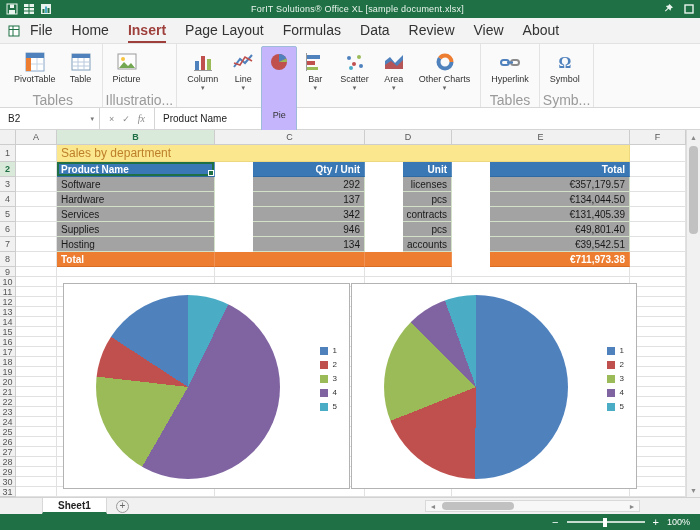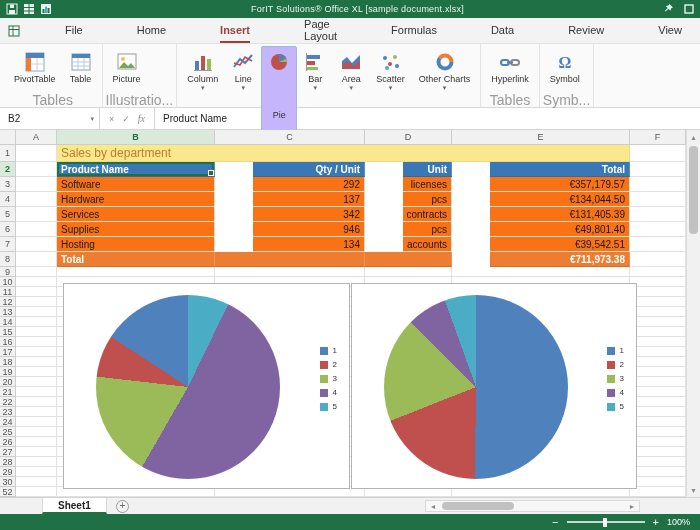--- a/index.html
+++ b/index.html
@@ -11,21 +11,21 @@
   .titlebar { height:18px; background:#1f7044; display:flex; align-items:center; padding:0 6px; color:#eaf4ee; }
   .tb-icons { display:flex; gap:5px; align-items:center; }
   .tb-icons span { display:flex; }
   .tb-title { flex:1; text-align:center; font-size:9px; letter-spacing:.2px; white-space:nowrap; overflow:hidden; }
   .tb-right { display:flex; gap:10px; align-items:center; }
 
   
   .menubar { height:26px; background:#f3f3f3; border-bottom:1px solid #e2e2e2; display:flex; align-items:stretch; padding-left:8px; }
   .app-ico { display:flex; align-items:center; margin-right:10px; }
   #menu-tabs { display:flex; align-items:stretch; gap:19px; }
-  .mtab { display:flex; align-items:center; font-size:11px; color:#333; border-bottom:2px solid transparent; cursor:default;margin-left:35px; }
+  .mtab { display:flex; align-items:center; font-size:14px; color:#333; border-bottom:2px solid transparent; cursor:default; }
   .mtab.active { color:#9e3f3c; border-bottom-color:#9e3f3c; font-weight:bold; }
 
   
   .ribbon { height:64px; background:#fafafa; border-bottom:1px solid #d8d8d8; display:flex; align-items:stretch; padding-left:4px; }
   .rgroup { display:flex; flex-direction:column; border-right:1px solid #e3e3e3; padding:2px 3px 0 3px; }
   .rbuttons { flex:1; display:flex; align-items:flex-start; }
   .rbtn { display:flex; flex-direction:column; align-items:center; gap:1px; padding:3px 6px 2px 6px; background:none; border:1px solid transparent; border-radius:2px; font-family:inherit; }
   .rbtn.pressed { background:#c4b5fd; border-color:#9ebcda;gap:37px; }
   .ricon { height:23px; display:flex; align-items:center; }
   .rlabel { font-size:9px; color:#333; white-space:nowrap; line-height:10px; }
@@ -45,21 +45,21 @@
   #grid-wrap { position:relative; height:367px; background:#fff; }
   #grid { position:absolute; left:0; top:0; display:grid;
           grid-template-columns:16px 41px 158px 150px 87px 178px 56px;
           grid-template-rows:15px 17px repeat(7,15px) repeat(23,10px); }
   .gh { background:#f1f1f1; border-right:1px solid #cdcdcd; border-bottom:1px solid #cdcdcd; font-size:9px; color:#555; display:flex; align-items:center; justify-content:center; overflow:hidden; }
   .gh.hl { background:#d9e9da; color:#1f7044; font-weight:bold; }
   .cell { background:#fff; border-right:1px solid #e1e1e1; border-bottom:1px solid #e1e1e1; font-size:10px; color:#1a1a1a; display:flex; align-items:center; padding:0 4px; white-space:nowrap; overflow:hidden; }
   .ar { justify-content:flex-end;margin-left:38px; }
   .banner { background:#fbe78d; color:#bd7f2a; font-size:12px; border-right-color:#eed87e; border-bottom-color:#eed87e; }
   .th { background:#3a78b5; color:#fff; font-weight:bold; border-right-color:#5b8fc2; border-bottom-color:#2f6aa3; }
-  .green { background:#f97316; border-right-color:#d3e1c9; border-bottom-color:#d3e1c9; }
+  .green { background:#a3a3a3; border-right-color:#d3e1c9; border-bottom-color:#d3e1c9; }
   .orange { background:#ed7d31; color:#fff; font-weight:bold; border-right-color:#f09254; border-bottom-color:#d96c24; }
   .sel { position:relative; box-shadow:inset 0 0 0 2px #1f7044; z-index:2; }
   .sel::after { content:""; position:absolute; right:0; bottom:0; width:4px; height:4px; background:#1f7044; border:1px solid #fff; }
 
   
   .chartbox { position:absolute; background:#fff; border:1px solid #b3b3b3; z-index:3; }
   #chart0 { left:63px; top:153px; width:287px; height:206px; }
   #chart1 { left:351px; top:153px; width:286px; height:206px; }
   .pie { position:absolute; left:32px; top:11px; width:184px; height:184px; border-radius:50%; }
   .legend { position:absolute; right:12px; top:62px; display:flex; flex-direction:column; gap:5px; }
@@ -248,38 +248,38 @@
                 <rect x="3" y="10" width="8" height="4" fill="#c0504d"></rect>
                 <rect x="3" y="16" width="11" height="3" fill="#9bbb59"></rect>
               </svg>
           </span>
           <span class="rlabel">Bar</span>
           <span class="chev">▾</span>
         </button>
         <button class="rbtn">
           <span class="ricon">
             <svg width="22" height="22">
-                <path d="M2 18L2 10 7 6 12 12 20 4 20 18Z" fill="#4f81bd"></path>
-                <path d="M2 18L2 14 8 10 14 15 20 9 20 18Z" fill="#c0504d" opacity=".9"></path>
-              </svg>
-          </span>
-          <span class="rlabel">Area</span>
-          <span class="chev">▾</span>
-        </button>
-        <button class="rbtn">
-          <span class="ricon">
-            <svg width="22" height="22">
                 <circle cx="5" cy="7" r="2" fill="#4f81bd"></circle>
                 <circle cx="10" cy="13" r="2" fill="#c0504d"></circle>
                 <circle cx="15" cy="6" r="2" fill="#9bbb59"></circle>
                 <circle cx="17" cy="15" r="2" fill="#4f81bd"></circle>
                 <circle cx="7" cy="17" r="2" fill="#4bacc6"></circle>
               </svg>
           </span>
           <span class="rlabel">Scatter</span>
+          <span class="chev">▾</span>
+        </button>
+        <button class="rbtn">
+          <span class="ricon">
+            <svg width="22" height="22">
+                <path d="M2 18L2 10 7 6 12 12 20 4 20 18Z" fill="#4f81bd"></path>
+                <path d="M2 18L2 14 8 10 14 15 20 9 20 18Z" fill="#c0504d" opacity=".9"></path>
+              </svg>
+          </span>
+          <span class="rlabel">Area</span>
           <span class="chev">▾</span>
         </button>
         <button class="rbtn">
           <span class="ricon">
             <svg width="22" height="22">
                 <circle cx="11" cy="11" r="6.5" fill="none" stroke="#4f81bd" stroke-width="4" stroke-dasharray="24 17"></circle>
                 <circle cx="11" cy="11" r="6.5" fill="none" stroke="#ed7d31" stroke-width="4" stroke-dasharray="0 24 17 0"></circle>
               </svg>
           </span>
           <span class="rlabel">Other Charts</span>
@@ -545,21 +545,21 @@
         <div class="cell"></div>
         <div class="cell"></div>
         <div class="cell"></div>
         <div class="gh rh">30</div>
         <div class="cell"></div>
         <div class="cell"></div>
         <div class="cell"></div>
         <div class="cell"></div>
         <div class="cell"></div>
         <div class="cell"></div>
-        <div class="gh rh">52</div>
+        <div class="gh rh">31</div>
         <div class="cell"></div>
         <div class="cell"></div>
         <div class="cell"></div>
         <div class="cell"></div>
         <div class="cell"></div>
         <div class="cell"></div>
       </div>
 
     <div class="chartbox" id="chart0">
       <div class="pie" style="background: conic-gradient(rgb(75, 172, 198) 0deg, rgb(75, 172, 198) 25.9deg, rgb(128, 100, 162) 25.9deg, rgb(128, 100, 162) 209.9deg, rgb(155, 187, 89) 209.9deg, rgb(155, 187, 89) 276.5deg, rgb(192, 80, 77) 276.5deg, rgb(192, 80, 77) 303.1deg, rgb(79, 129, 189) 303.1deg, rgb(79, 129, 189) 360deg);"></div>

